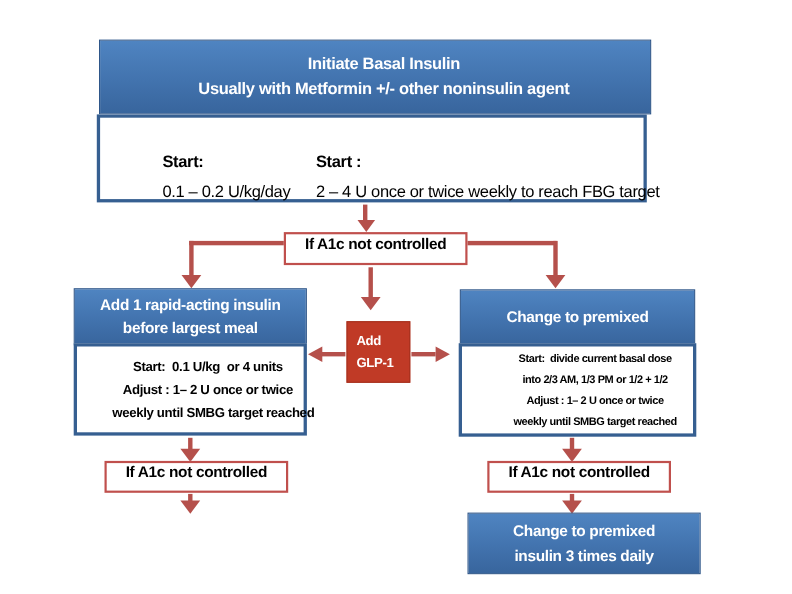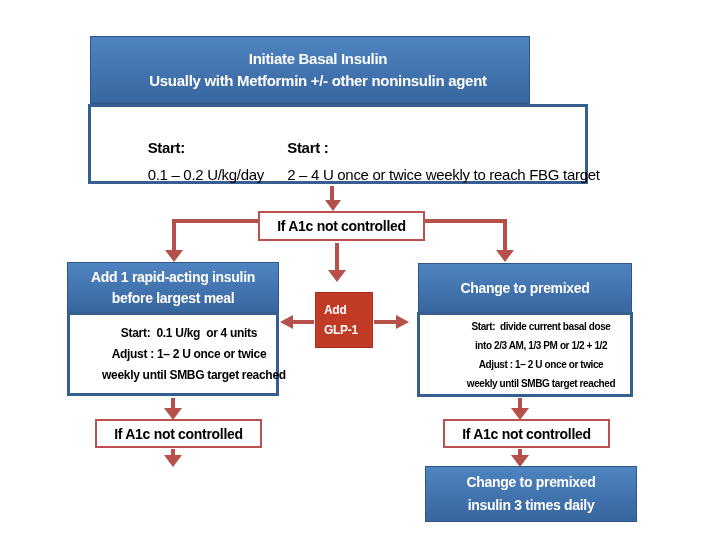--- a/index.html
+++ b/index.html
@@ -10,40 +10,40 @@
   }
   .abs{position:absolute;box-sizing:border-box;}
   .grad-blue{
     background:linear-gradient(180deg,#4f84c1 0%,#4273ae 55%,#38659d 100%);
     border:1px solid #2e5689;color:#ffffff;font-weight:bold;text-align:center;
     display:flex;flex-direction:column;justify-content:center;
   }
   .white-box{background:#ffffff;border:3px solid #365f91;}
   .alert-box{
     background:#ffffff;border:2px solid #c0504d;font-weight:bold;text-align:center;
-    display:flex;align-items:center;justify-content:center;font-size:14px;color:#000;
+    display:flex;align-items:flex-start;justify-content:center;font-size:14px;color:#000;
   }
   .line{background:#b5504b;}
   .ah-down{width:0;height:0;border-left:9px solid transparent;border-right:9px solid transparent;border-top:12px solid #b5504b;}
   .ah-down-sm{width:0;height:0;border-left:8px solid transparent;border-right:8px solid transparent;border-top:11px solid #b5504b;}
   .ah-left{width:0;height:0;border-top:7px solid transparent;border-bottom:7px solid transparent;border-right:13px solid #b5504b;}
   .ah-right{width:0;height:0;border-top:7px solid transparent;border-bottom:7px solid transparent;border-left:13px solid #b5504b;}
   .detail-text{display:flex;flex-direction:row;justify-content:center;font-size:15px;line-height:27px;padding-left:40px;color:#000;}
   .detail-text .lbl{font-weight:bold;}
   .mini-detail{display:flex;flex-direction:column;justify-content:center;text-align:center;font-weight:bold;color:#000;padding-left:32px;}
   .pre{white-space:pre;}
   .glp-box{background:#c03a26;border:1px solid #a5311f;color:#fff;font-weight:bold;font-size:12px;line-height:20px;
     display:flex;flex-direction:column;justify-content:center;padding-left:8px;}
 </style>
 </head>
 <body>
 
 <div class="slide">
 
-  <div class="abs grad-blue" style="left:90px;top:36px;width:440px;height:68px;font-size:15px;line-height:22px;padding-left:16px;">
+  <div class="abs grad-blue" style="left:90px;top:36px;width:502px;height:68px;font-size:15px;line-height:22px;padding-left:16px;">
     <div>Initiate Basal Insulin</div>
     <div>Usually with Metformin +/- other noninsulin agent</div>
   </div>
 
   <div class="abs white-box detail-text" style="left:88px;top:104px;width:500px;height:80px;">
     <div class="pre" style="margin-left:8px;">
       <span class="lbl">Start:</span>
       <span>0.1 – 0.2 U/kg/day</span>
     </div>
     <div class="pre">

